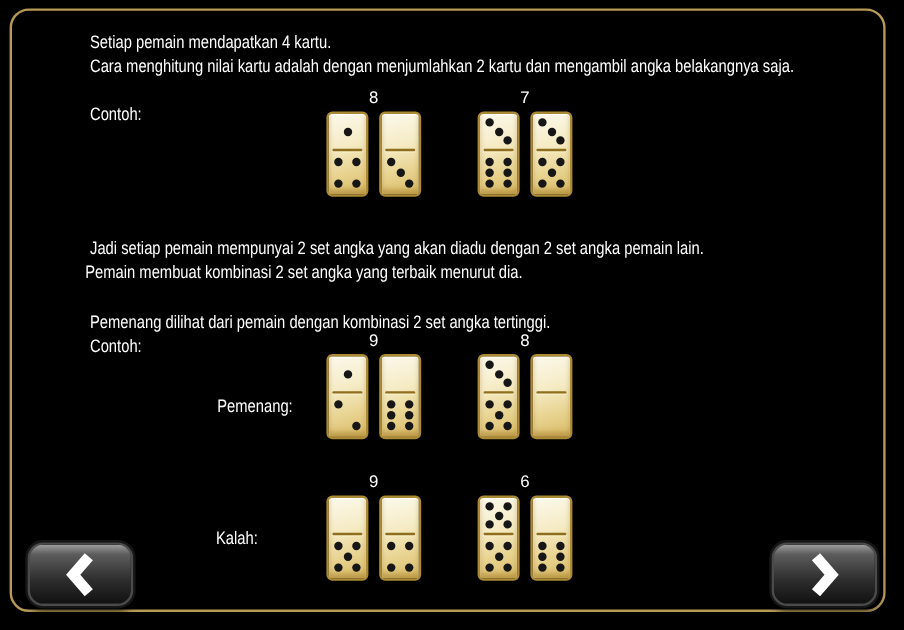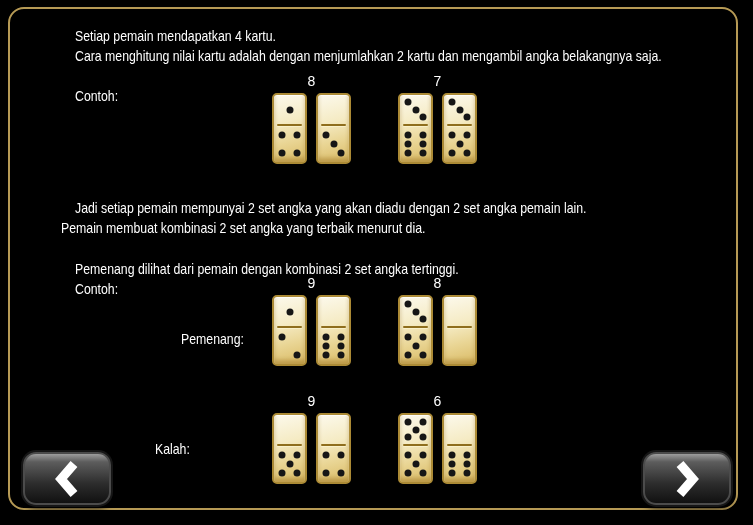--- a/index.html
+++ b/index.html
@@ -54,25 +54,25 @@
 </style>
 </head>
 <body>
 
 <div class="panel"></div>
 
 <div class="txt" style="left:75px; top:27px"><span class="cond">Setiap pemain mendapatkan 4 kartu.</span></div>
 <div class="txt" style="left:75px; top:47px"><span class="cond">Cara menghitung nilai kartu adalah dengan menjumlahkan 2 kartu dan mengambil angka belakangnya saja.</span></div>
 <div class="txt" style="left:75px; top:87px"><span class="cond">Contoh:</span></div>
 <div class="txt" style="left:75px; top:199px"><span class="cond">Jadi setiap pemain mempunyai 2 set angka yang akan diadu dengan 2 set angka pemain lain.</span></div>
-<div class="txt" style="left:61px; top:219px"><span class="cond">Pemain membuat kombinasi 2 set angka yang terbaik menurut dia.</span></div>
+<div class="txt" style="left:71px; top:219px"><span class="cond">Pemain membuat kombinasi 2 set angka yang terbaik menurut dia.</span></div>
 <div class="txt" style="left:75px; top:260px"><span class="cond">Pemenang dilihat dari pemain dengan kombinasi 2 set angka tertinggi.</span></div>
 <div class="txt" style="left:75px; top:280px"><span class="cond">Contoh:</span></div>
 <div class="txt" style="left:181px; top:330px"><span class="cond">Pemenang:</span></div>
-<div class="txt" style="left:155px; top:440px"><span class="cond">Kalah:</span></div>
+<div class="txt" style="left:180px; top:440px"><span class="cond">Kalah:</span></div>
 
 <div class="pair" style="left:272px; top:72px">
   <div class="pair-value">8</div>
   <div class="cards">
       <div class="card">
         <div class="half half-top">
           <span class="pip" style="left: 50%; top: 50%;"></span>
         </div>
         <div class="divider"></div>
         <div class="half half-bottom">

